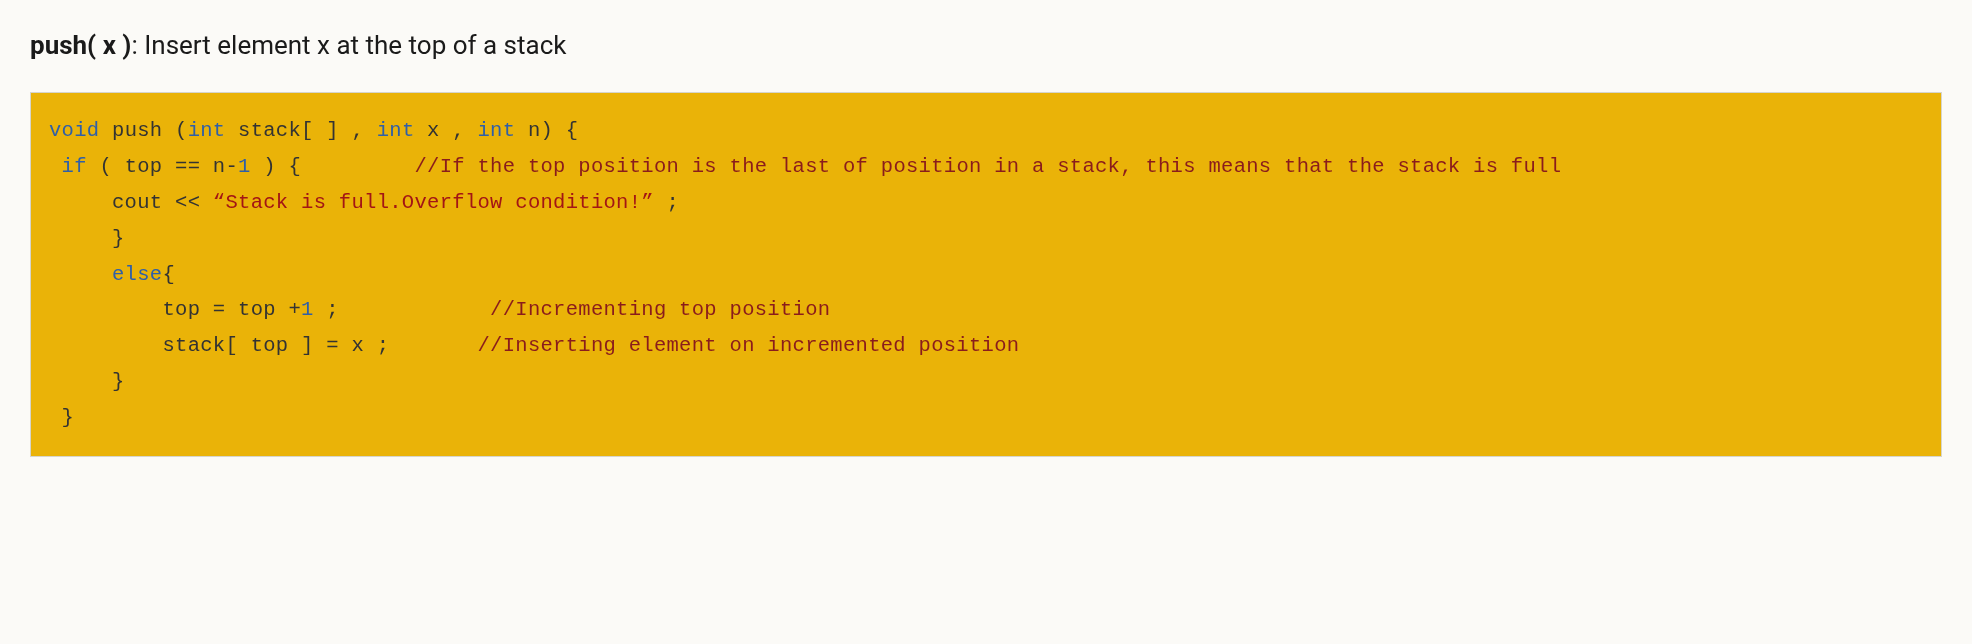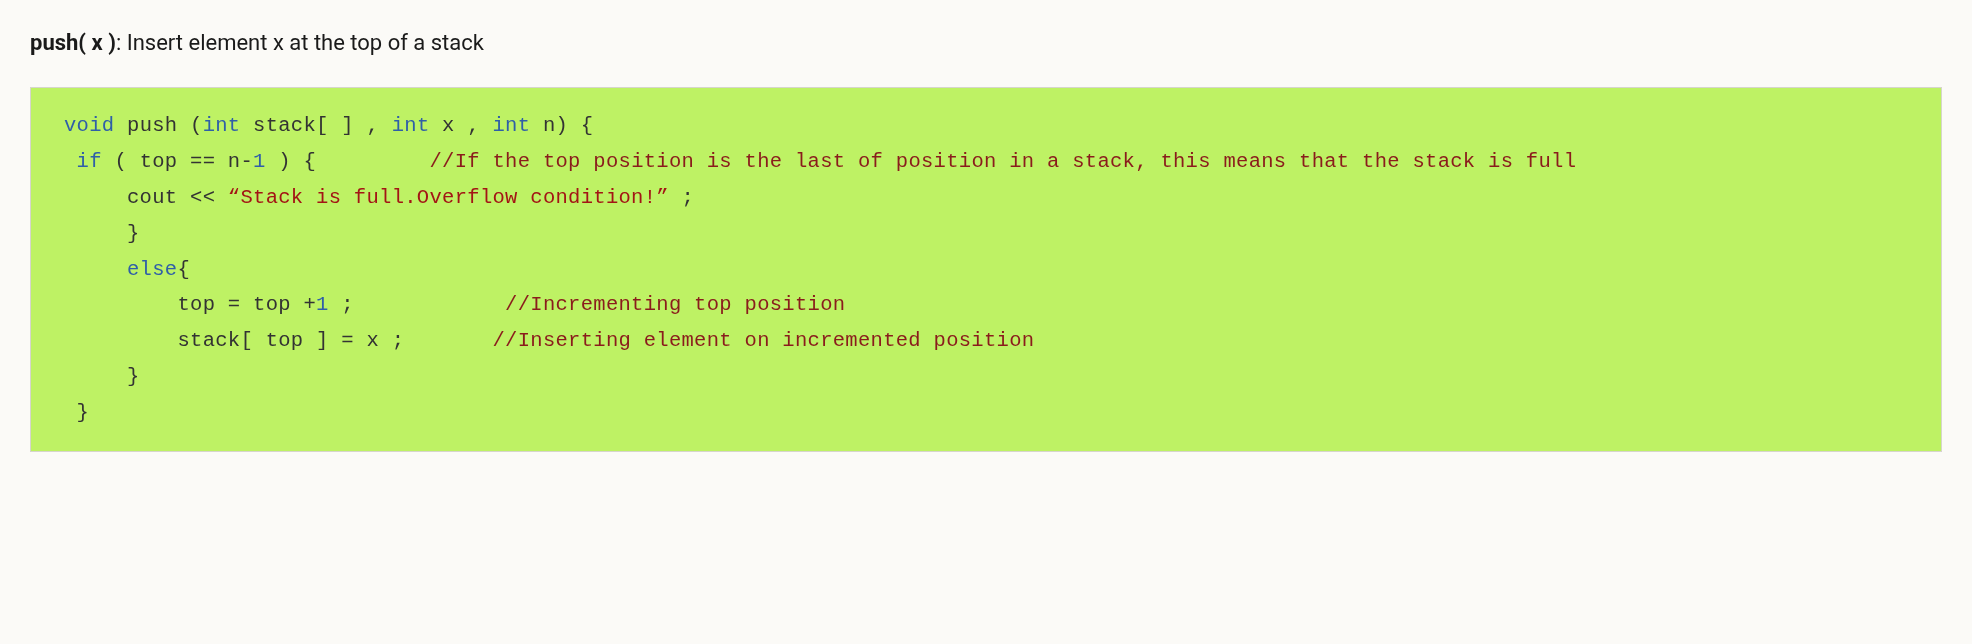--- a/index.html
+++ b/index.html
@@ -4,30 +4,30 @@
   <style>
     * { box-sizing: border-box; }
     body {
       margin: 0;
       padding: 30px;
       background: #fbfaf7;
       font-family: -apple-system, BlinkMacSystemFont, "Segoe UI", Roboto, sans-serif;
       color: #1a1a1a;
     }
     .desc-line {
-      font-size: 22px;
+      font-size: 26px;
       margin-bottom: 32px;
     }
     .desc-line .strong {
       font-weight: 700;
     }
     .code-block {
-      background: #bef264;
+      background: #eab308;
       border: 1px solid #d6d5cc;
-      padding: 20px 33px;
+      padding: 20px 18px;
       font-family: "Courier New", Courier, monospace;
       font-size: 20.5px;
       line-height: 1.75;
       white-space: pre-wrap;
       color: #333;
       letter-spacing: 0.3px;
     }
     .kw { color: #2f5fa8; }
     .num { color: #2f5fa8; }
     .str { color: #a31515; }

